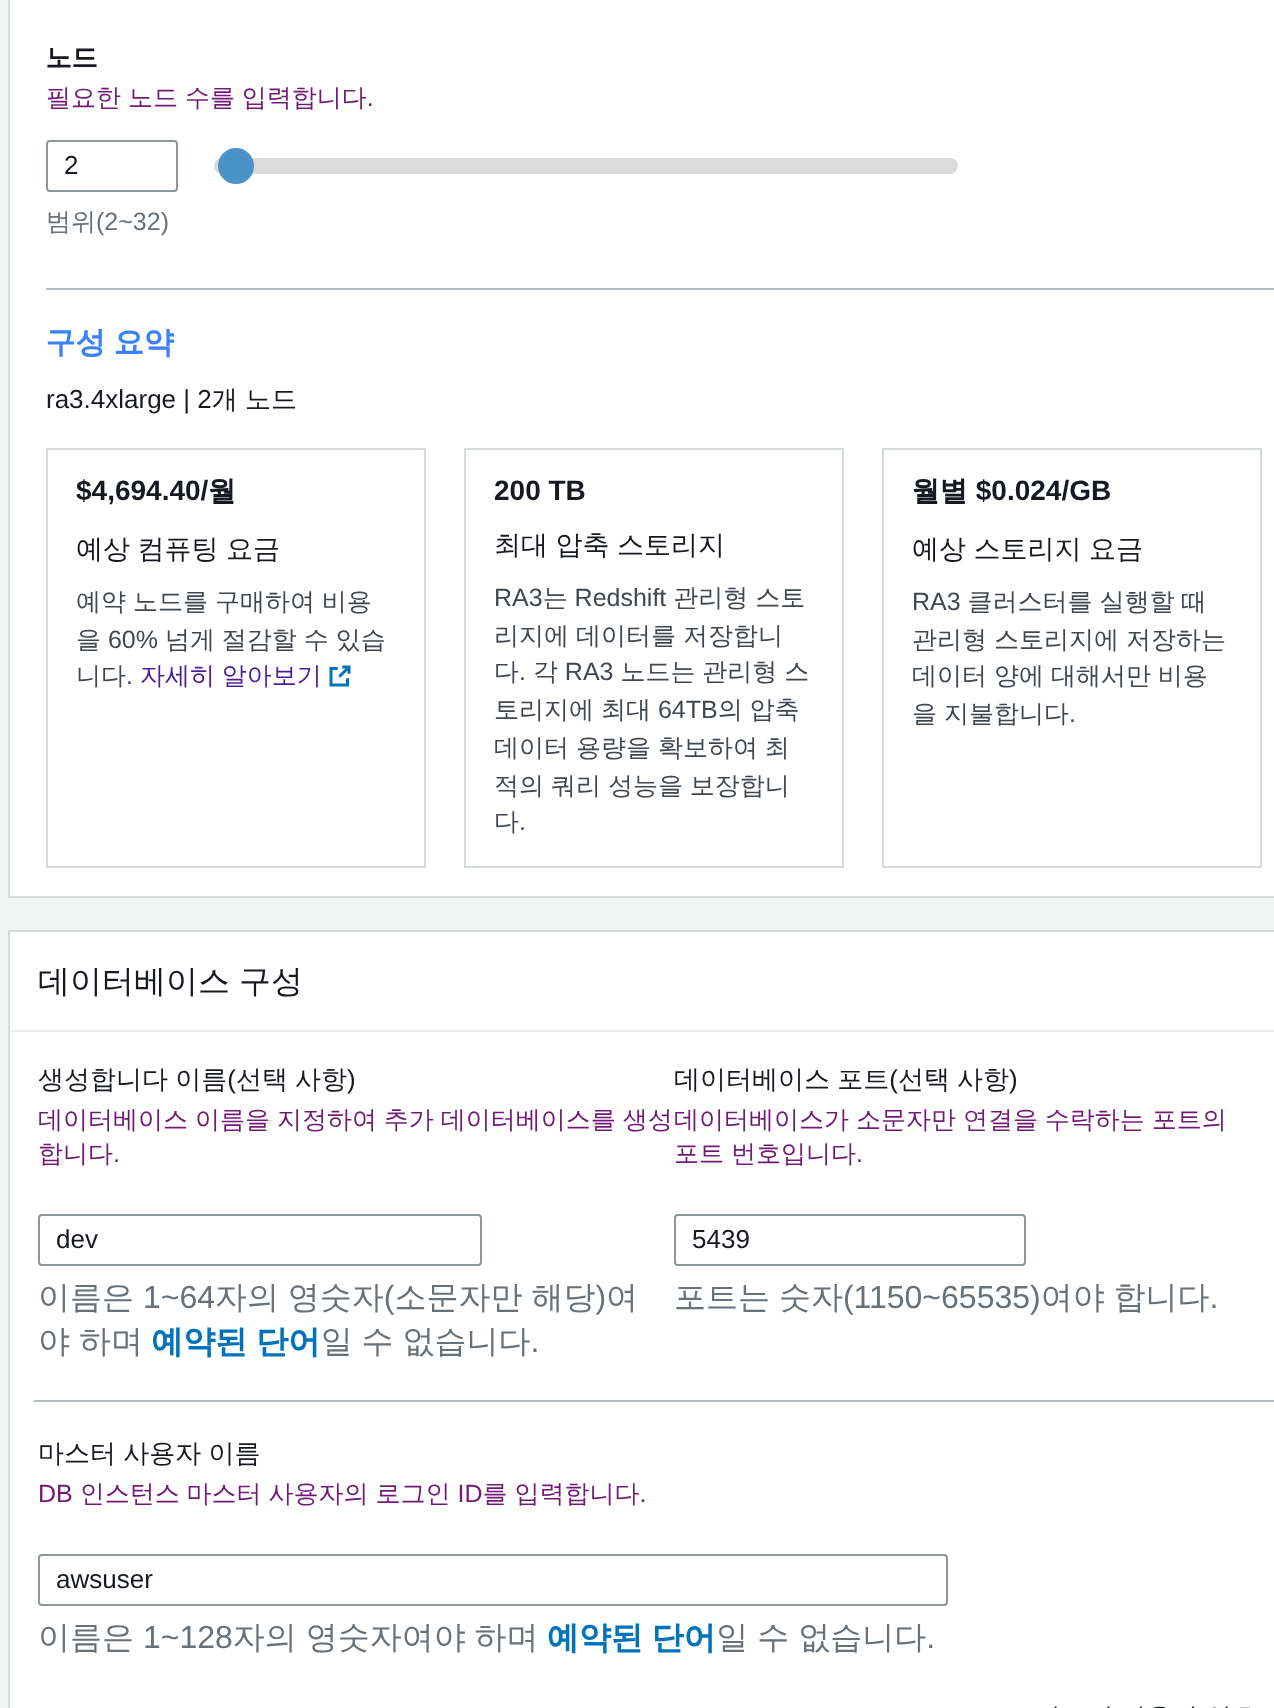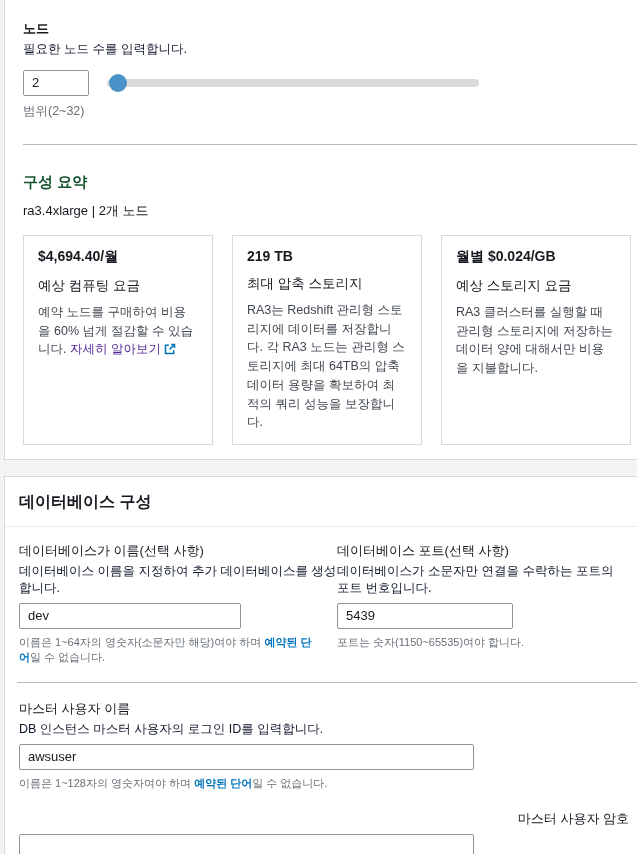--- a/index.html
+++ b/index.html
@@ -14,58 +14,58 @@
   .panel {
     background: #fff;
     border: 1px solid #d5dbdb;
     width: 640px;
   }
   .panel-node { border-top: none; }
   .panel-node .body { padding: 20px 14px 14px 14px; }
 
   .field-label { font-size: 13px; font-weight: 700; color: #16191f; }
   .field-label-reg { font-size: 13px; color: #16191f; }
-  .field-desc { font-size: 12.5px; color: #0f172a; margin-top: 3px; line-height: 1.35; }
+  .field-desc { font-size: 12.5px; color: #701a75; margin-top: 3px; line-height: 1.35; }
 
   .node-row { display: flex; align-items: center; margin-top: 12px; }
   .text-input {
     height: 26px; border: 1px solid #8d9699; border-radius: 2px;
     padding: 0 8px; font-size: 13px; color: #16191f; background: #fff;
     font-family: "Liberation Sans", "DejaVu Sans", sans-serif;
   }
   .node-count { width: 66px; }
   .slider { position: relative; width: 372px; height: 18px; margin-left: 18px; }
   .slider-track { position: absolute; top: 5px; left: 0; right: 0; height: 8px; background: #dbdbdb; border-radius: 4px; }
   .slider-handle { position: absolute; top: 0; left: 2px; width: 18px; height: 18px; background: #4b92c9; border-radius: 50%; }
   .range-hint { margin-top: 7px; font-size: 12.5px; color: #687078; }
 
   .hdivider { border: none; border-top: 1px solid #b4bcc0; margin: 24px -20px 0 4px; }
 
-  .summary-title { margin-top: 28px; color: #14532d; font-weight: 700; font-size: 15px; padding-left: 4px; }
+  .summary-title { margin-top: 17px; color: #3b82f6; font-weight: 700; font-size: 15px; padding-left: 4px; }
   .summary-sub { margin-top: 10px; font-size: 13px; padding-left: 4px; }
 
   .cards { display: flex; gap: 19px; margin-top: 15px; margin-left: 4px; width: 608px; }
   .card { flex: 1; border: 1px solid #d5dbdb; padding: 12px 14px 12px 14px; min-height: 150px; background: #fff; }
   .card-value { font-size: 14px; font-weight: 700; }
   .card-title { font-size: 13.5px; margin-top: 11px; }
   .card-body { font-size: 12.5px; color: #414750; line-height: 1.5; margin-top: 8px; }
   .link { color: #4c1d95; text-decoration: none; cursor: pointer; }
   .ext-icon { display: inline-block; vertical-align: -2px; margin-left: 3px; }
 
   .panel-db { margin-top: 16px; }
   .panel-db > header { padding: 15px 14px 13px 14px; border-bottom: 1px solid #eaeded; }
-  .panel-title { font-size: 16px; font-weight: 700; }
+  .panel-title { font-size: 16px; font-weight: 400; }
   .panel-db .body { padding: 15px 14px 16px 14px; }
 
   .two-col { display: grid; grid-template-columns: 318px 1fr; }
-  .field .text-input { margin-top: 6px; display: block; }
+  .field .text-input { margin-top: 21px; display: block; }
   .name-input { width: 222px; }
   .port-input { width: 176px; }
   .wide-input { width: 455px; }
-  .field-hint { margin-top: 6px; font-size: 11px; color: #687078; line-height: 1.4; max-width: 302px; }
+  .field-hint { margin-top: 6px; font-size: 16px; color: #687078; line-height: 1.4; max-width: 302px; }
   .hint-link { color: #0073bb; font-weight: 700; cursor: pointer; }
 
   .mid-divider { border: none; border-top: 1px solid #b4bcc0; margin: 16px -20px 17px -2px; }
 
   .pw-label { margin-top: 19px; text-align: right; }
   .checkbox-row { display: flex; align-items: center; gap: 7px; margin-top: 9px; }
   .checkbox {
     width: 14px; height: 14px; border: 1px solid #687078; border-radius: 2px; background: #fff;
     display: inline-block; cursor: pointer;
   }
@@ -102,41 +102,41 @@
             <span>예약 노드를 구매하여 비용을 60% 넘게 절감할 수 있습니다. </span><a class="link"><span>자세히 알아보기</span><span class="ext-icon"><svg width="12" height="12" viewBox="0 0 16 16">
                     <g fill="none" stroke="#0073bb" stroke-width="2">
                       <path d="M13 9.5V14H2V3h4.5"></path>
                       <path d="M9.5 2H14v4.5"></path>
                       <path d="M14 2L7.5 8.5"></path>
                     </g>
                   </svg></span></a>
           </div>
         </div>
         <div class="card">
-          <div class="card-value">219 TB</div>
+          <div class="card-value">200 TB</div>
           <div class="card-title">최대 압축 스토리지</div>
           <div class="card-body">RA3는 Redshift 관리형 스토리지에 데이터를 저장합니다. 각 RA3 노드는 관리형 스토리지에 최대 64TB의 압축 데이터 용량을 확보하여 최적의 쿼리 성능을 보장합니다.</div>
         </div>
         <div class="card">
           <div class="card-value">월별 $0.024/GB</div>
           <div class="card-title">예상 스토리지 요금</div>
           <div class="card-body">RA3 클러스터를 실행할 때 관리형 스토리지에 저장하는 데이터 양에 대해서만 비용을 지불합니다.</div>
         </div>
       </div>
     </div>
   </section>
 
   <section class="panel panel-db">
     <header>
       <span class="panel-title">데이터베이스 구성</span>
     </header>
     <div class="body">
       <div class="two-col">
         <div class="field">
-          <div class="field-label-reg">데이터베이스가 이름(선택 사항)</div>
+          <div class="field-label-reg">생성합니다 이름(선택 사항)</div>
           <div class="field-desc">데이터베이스 이름을 지정하여 추가 데이터베이스를 생성합니다.</div>
           <input class="text-input name-input" type="text" value="dev" style="">
           <div class="field-hint"><span>이름은 1~64자의 영숫자(소문자만 해당)여야 하며 </span><span class="hint-link">예약된 단어</span><span>일 수 없습니다.</span></div>
         </div>
         <div class="field">
           <div class="field-label-reg">데이터베이스 포트(선택 사항)</div>
           <div class="field-desc">데이터베이스가 소문자만 연결을 수락하는 포트의 포트 번호입니다.</div>
           <input class="text-input port-input" type="text" value="5439" style="">
           <div class="field-hint">포트는 숫자(1150~65535)여야 합니다.</div>
         </div>

